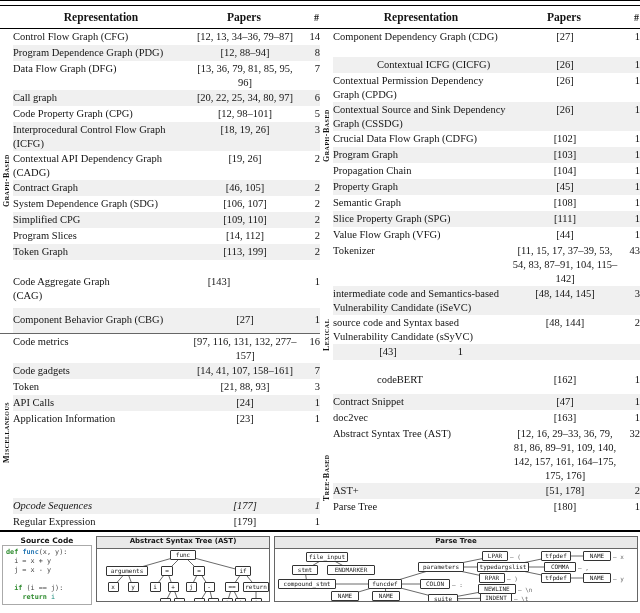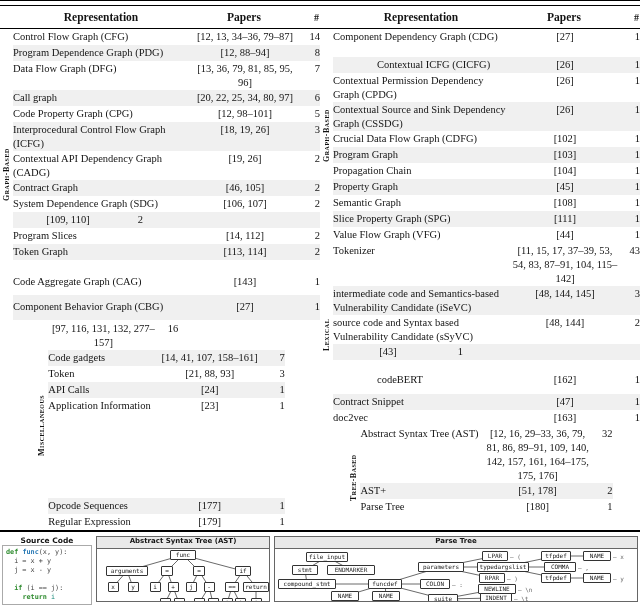--- a/index.html
+++ b/index.html
@@ -10,39 +10,39 @@
        border-bottom:2px solid #000;display:flex;flex-direction:column;}
   .toprule{height:4px;border-top:1.4px solid #000;border-bottom:1px solid #000;}
   .t-hdr{display:flex;border-bottom:1.2px solid #000;height:22px;align-items:center;
          font-weight:bold;font-size:11.5px;}
   .hdr-half{display:flex;width:50%;align-items:center;}
   .hdr-strip{width:13px;}
   .h-rep{flex:1;text-align:center;}
   .h-pap{width:110px;text-align:center;}
   .h-num{width:20px;text-align:right;font-size:10px;padding-right:1px;}
   .t-body{flex:1;display:flex;overflow:hidden;}
-  .half{width:50%;box-sizing:border-box;padding-left:13px;display:flex;flex-direction:column;position:relative;align-items:center;}
+  .half{width:50%;box-sizing:border-box;padding-left:13px;display:flex;flex-direction:column;position:relative;}
   .sec{position:relative;display:flex;flex-direction:column;}
   .sec.grow{flex:1;}
   .sec-label{position:absolute;left:-13px;top:0;bottom:0;width:12px;display:flex;
              align-items:center;justify-content:center;writing-mode:vertical-rl;
              transform:rotate(180deg);font-weight:bold;font-size:8px;letter-spacing:.5px;
              font-variant:small-caps;color:#111;}
   .rows{display:flex;flex-direction:column;flex:1;}
   .t-row{display:flex;align-items:flex-start;min-height:15px;line-height:14px;
          font-size:10.5px;padding-top:1px;}
   .t-row.shaded{background:#f0f0f0;}
   .c-name{flex:1;padding-right:4px;}
   .c-pap{width:110px;text-align:center;}
   .c-num{width:20px;text-align:right;}
   .t-row.tall{padding:5px 0;}
-  .t-row.gap-lg{margin-top:10px;}
+  .t-row.gap-lg{margin-top:10px;gap:26px;}
   .t-row.gap-md{margin-top:12px;padding-left:44px;}
   .t-row.gap-sm{margin-top:6px;}
-  .t-row.push{margin-top:auto;}
+  .t-row.push{margin-top:auto;font-style:italic;}
   .secline{border-top:0.8px solid #666;margin-left:-13px;}
   
   .panels{position:absolute;left:2px;right:2px;top:536px;height:66px;display:flex;gap:4px;}
   .src-panel{width:90px;display:flex;flex-direction:column;}
   .src-title{height:11px;line-height:11px;text-align:center;font:bold 7.5px "DejaVu Sans",sans-serif;}
   .src-box{flex:1;border:1px solid #aaa;background:#fff;padding:2px 3px;box-sizing:border-box;}
   .code-line{font:6.8px "DejaVu Sans Mono",monospace;line-height:9px;white-space:pre;color:#444;}
   .code-line .k{color:#2e8b2e;font-weight:bold;}
   .code-line .f{color:#2a7ab5;font-weight:bold;}
   .code-line .v{color:#1a8a7a;}
@@ -128,50 +128,52 @@
               <span class="c-name">Contract Graph</span>
               <span class="c-pap">[46, 105]</span>
               <span class="c-num">2</span>
             </div>
               <div class="t-row">
               <span class="c-name">System Dependence Graph (SDG)</span>
               <span class="c-pap">[106, 107]</span>
               <span class="c-num">2</span>
             </div>
               <div class="t-row shaded">
+              <span class="c-name">Simplified CPG</span>
               <span class="c-pap">[109, 110]</span>
               <span class="c-num">2</span>
             </div>
               <div class="t-row">
               <span class="c-name">Program Slices</span>
               <span class="c-pap">[14, 112]</span>
               <span class="c-num">2</span>
             </div>
               <div class="t-row shaded">
               <span class="c-name">Token Graph</span>
-              <span class="c-pap">[113, 114]</span>
+              <span class="c-pap">[113, 199]</span>
               <span class="c-num">2</span>
             </div>
               <div class="t-row gap-lg tall">
               <span class="c-name">Code Aggregate Graph (CAG)</span>
               <span class="c-pap">[143]</span>
               <span class="c-num">1</span>
             </div>
               <div class="t-row tall shaded">
               <span class="c-name">Component Behavior Graph (CBG)</span>
               <span class="c-pap">[27]</span>
               <span class="c-num">1</span>
             </div>
             </div>
         </div>
         <div class="secline"></div>
         <div class="sec grow">
           <span class="sec-label">Miscellaneous</span>
           <div class="rows">
               <div class="t-row">
+              <span class="c-name">Code metrics</span>
               <span class="c-pap">[97, 116, 131, 132, 277–157]</span>
               <span class="c-num">16</span>
             </div>
               <div class="t-row shaded">
               <span class="c-name">Code gadgets</span>
               <span class="c-pap">[14, 41, 107, 158–161]</span>
               <span class="c-num">7</span>
             </div>
               <div class="t-row">
               <span class="c-name">Token</span>

